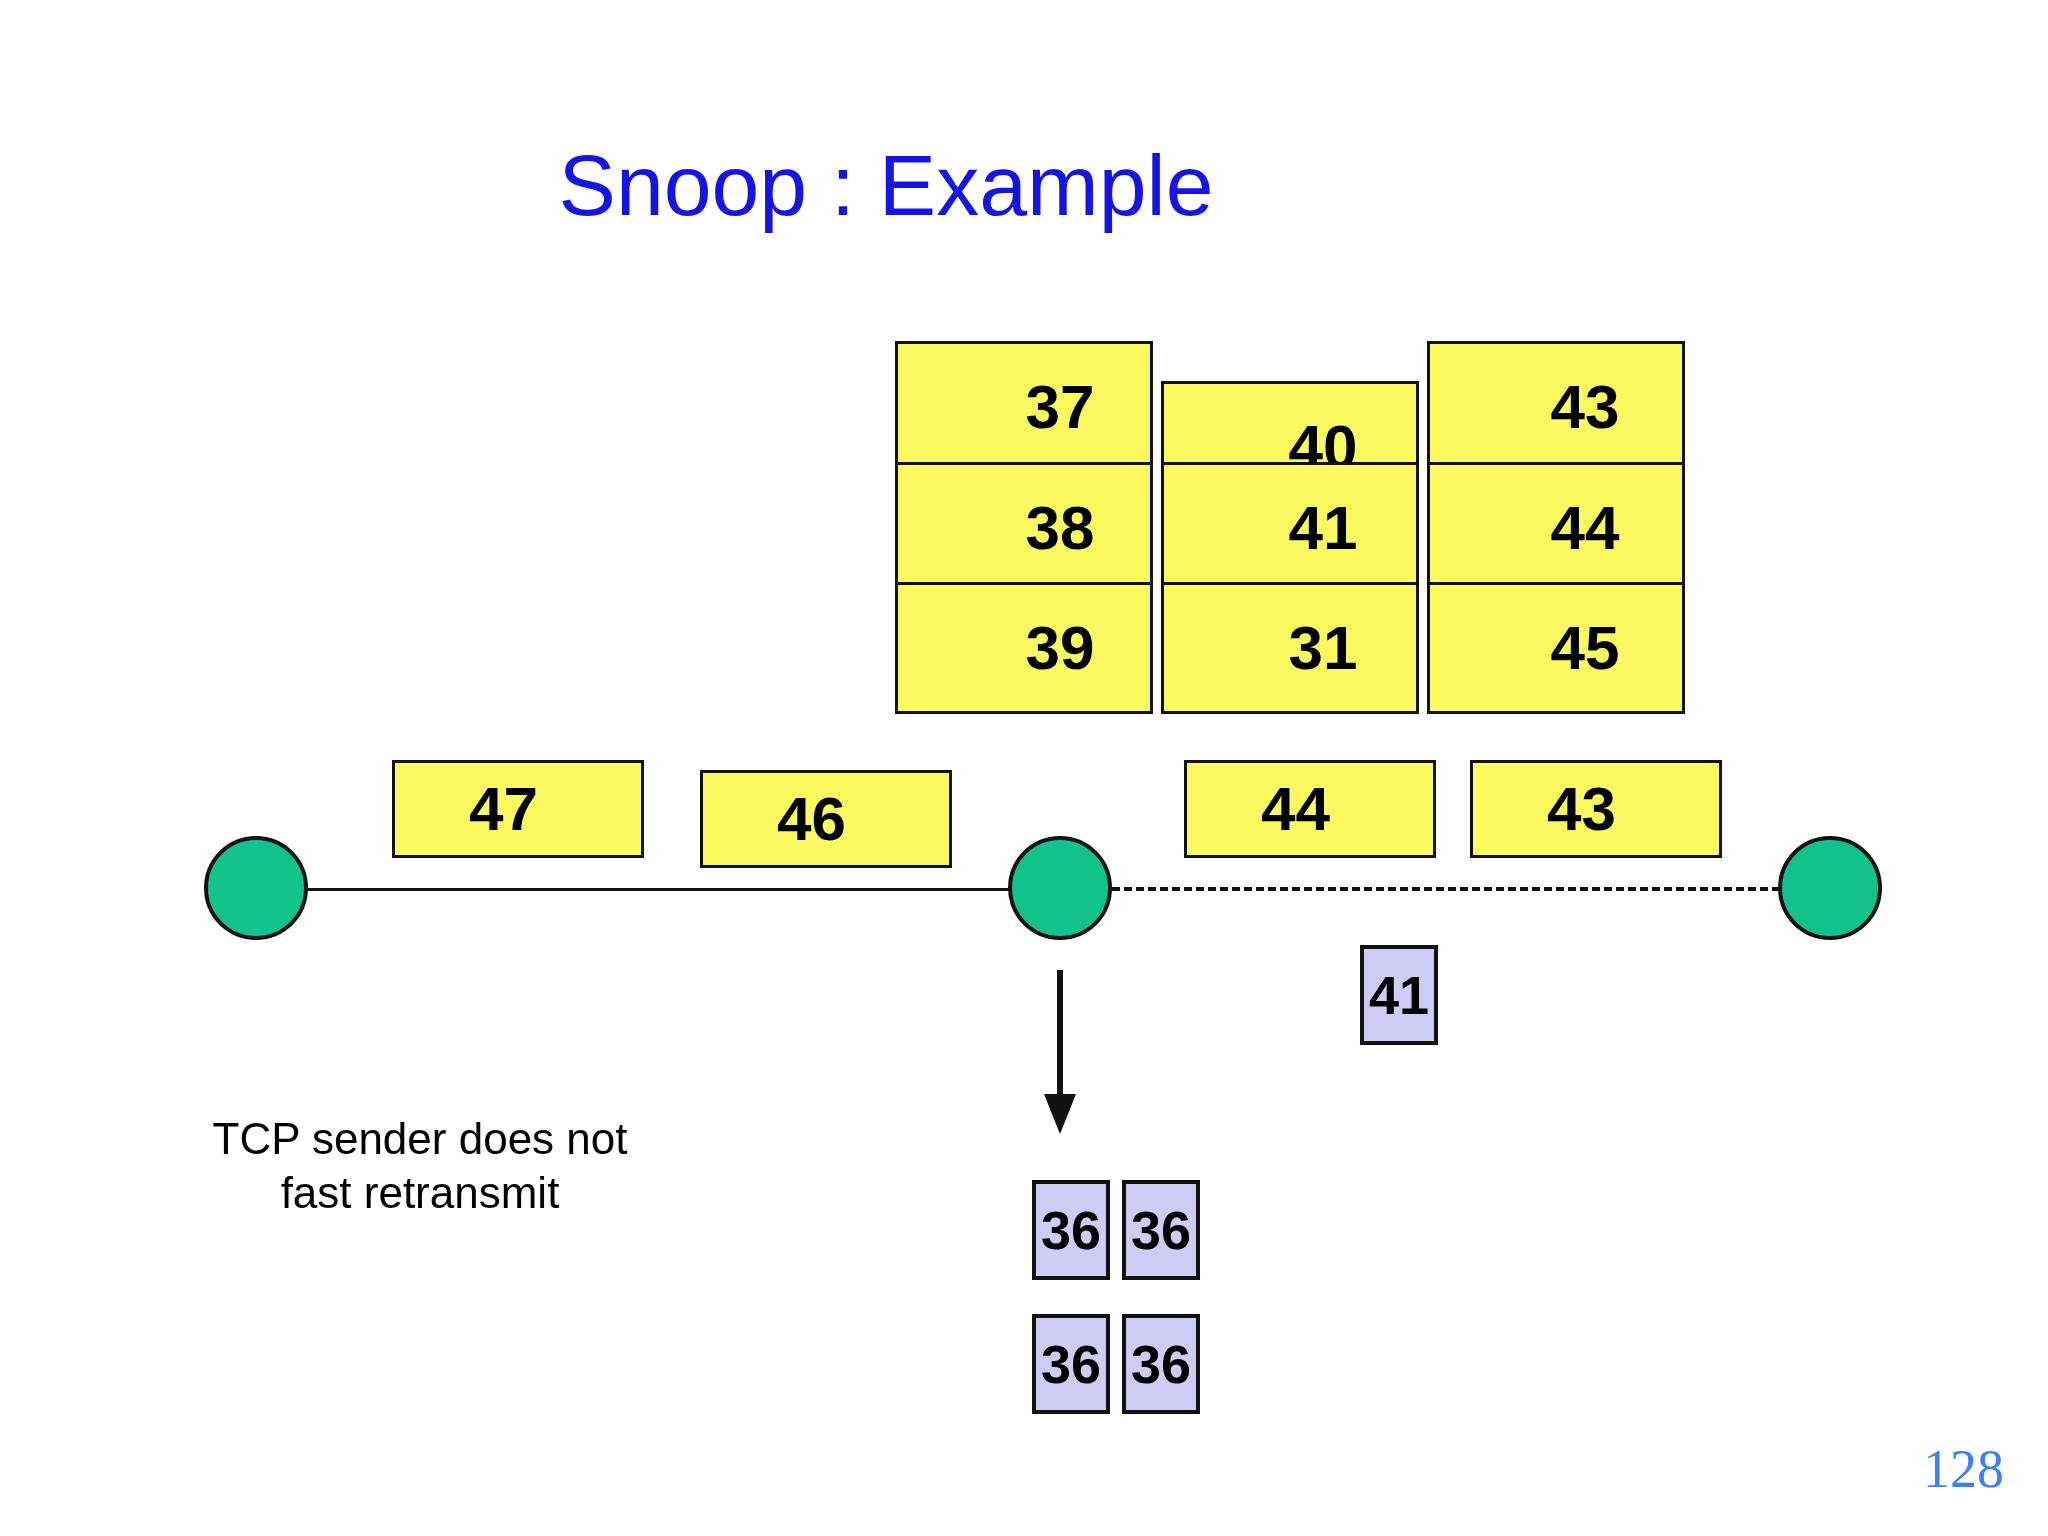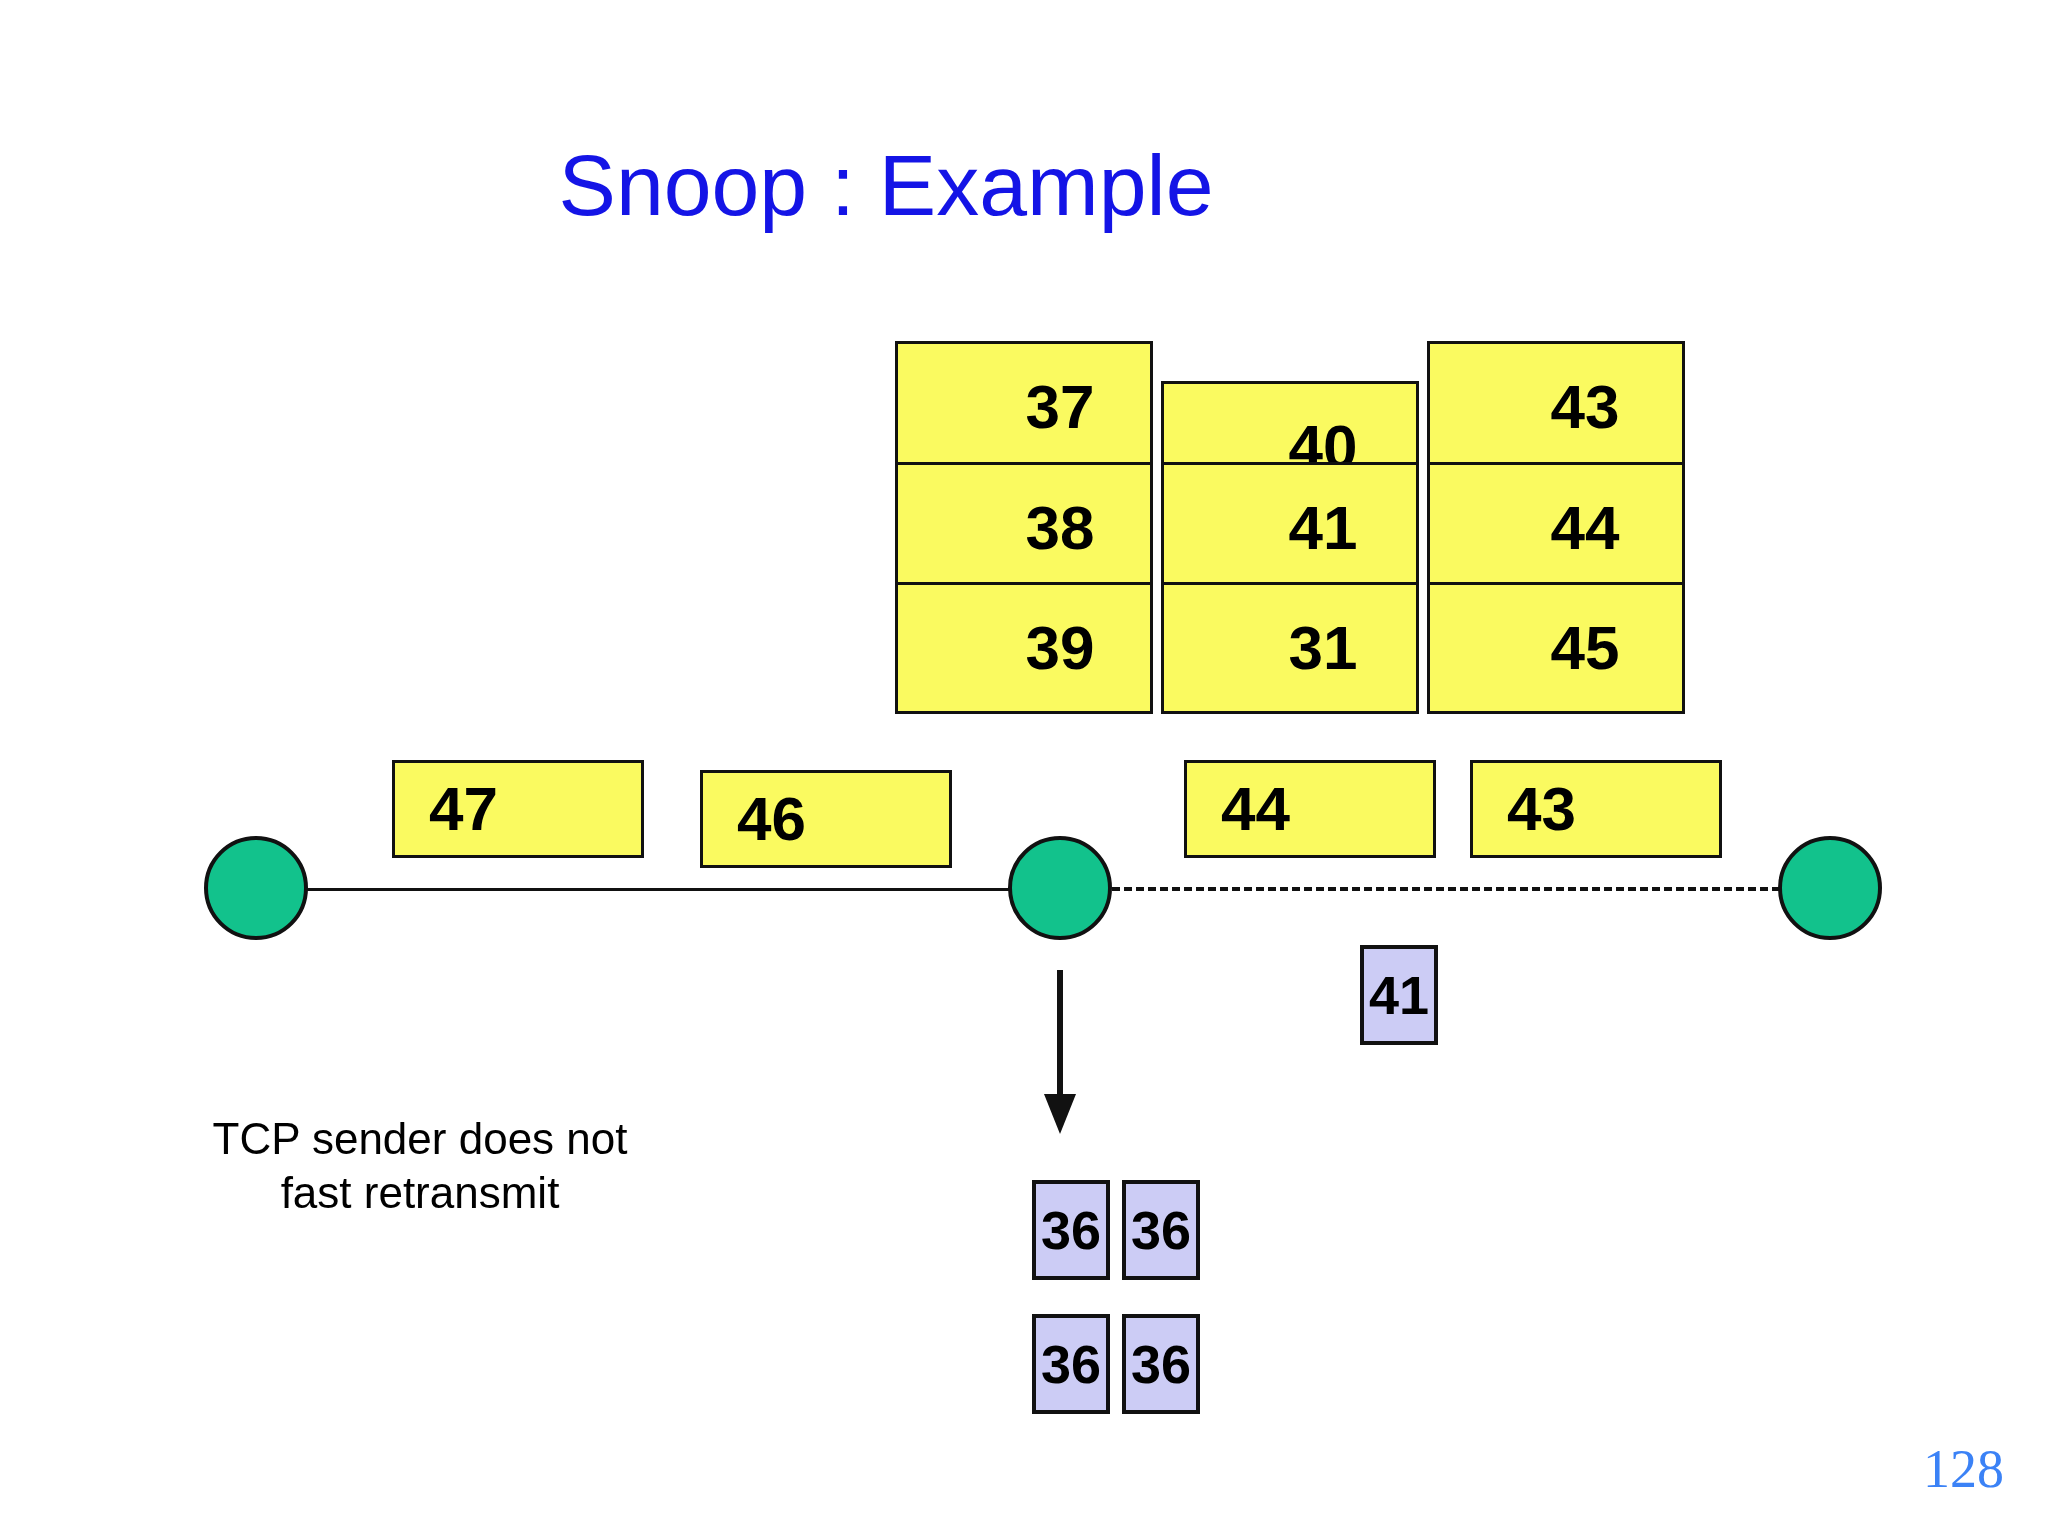--- a/index.html
+++ b/index.html
@@ -59,21 +59,21 @@
   }
   .grid-box.col2 { padding-left: 66px; }
   .grid-box.col3 { padding-left: 58px; }
 
   
   .link-box {
     width: 252px;
     height: 98px;
     font-size: 62px;
     justify-content: flex-start;
-    padding-left: 34px;
+    padding-left: 74px;
   }
 
   
   .ack-box {
     width: 78px;
     height: 100px;
     font-size: 54px;
     justify-content: center;
     padding: 0;
     border-width: 4px;

